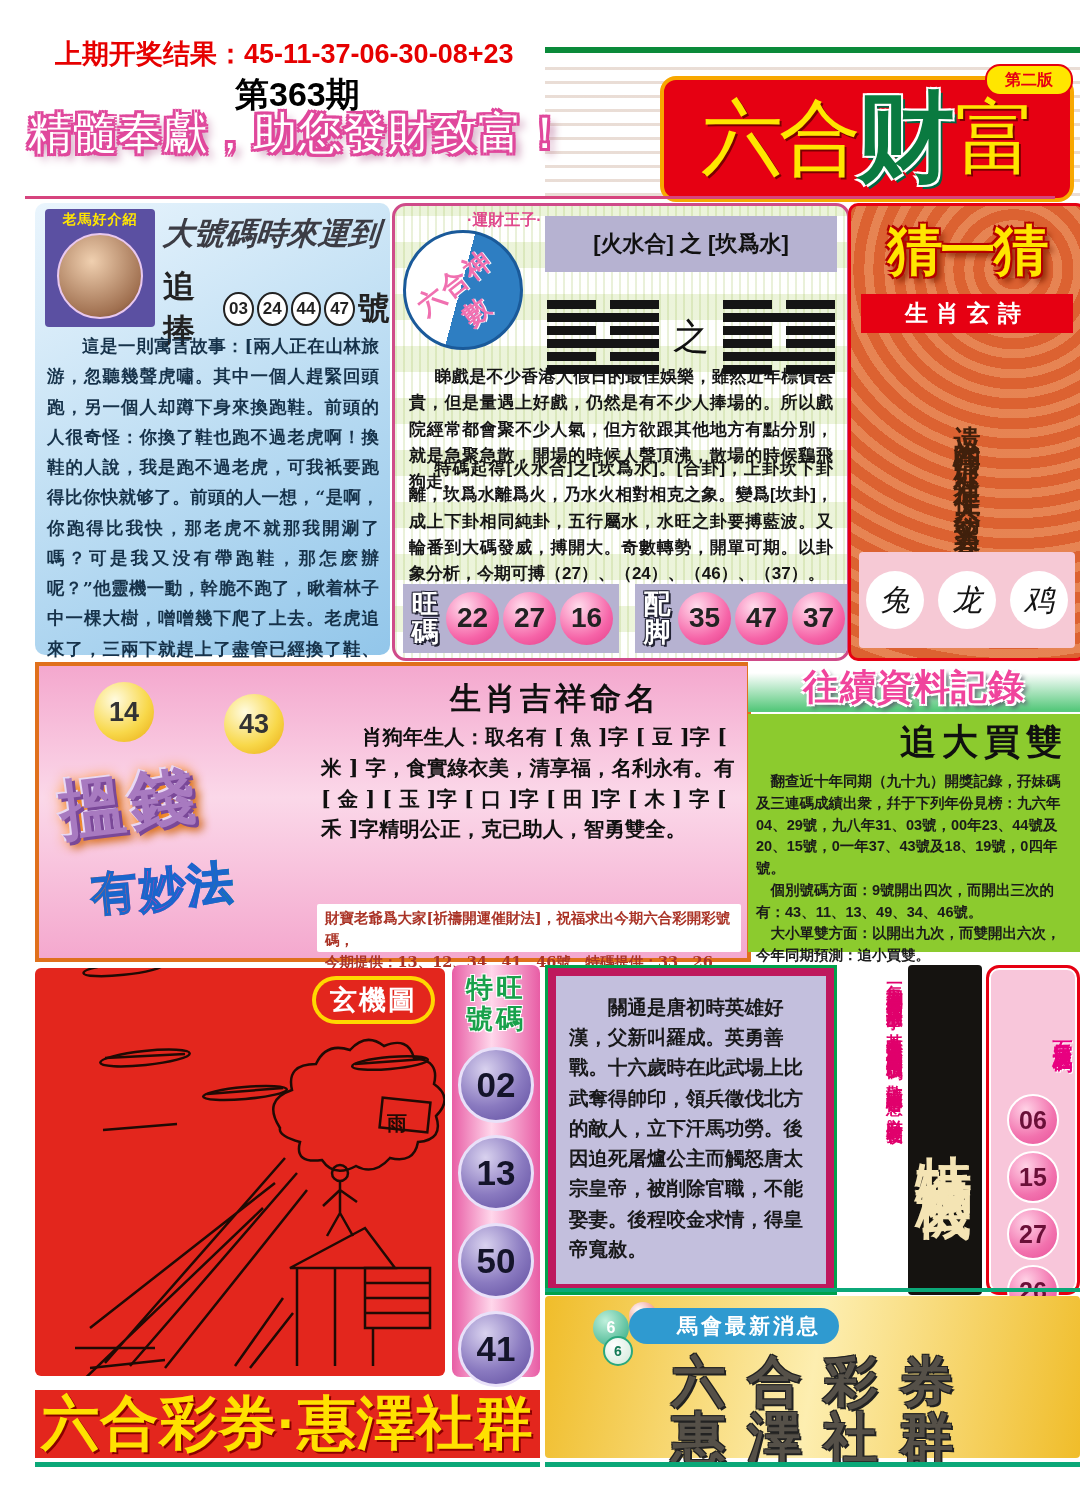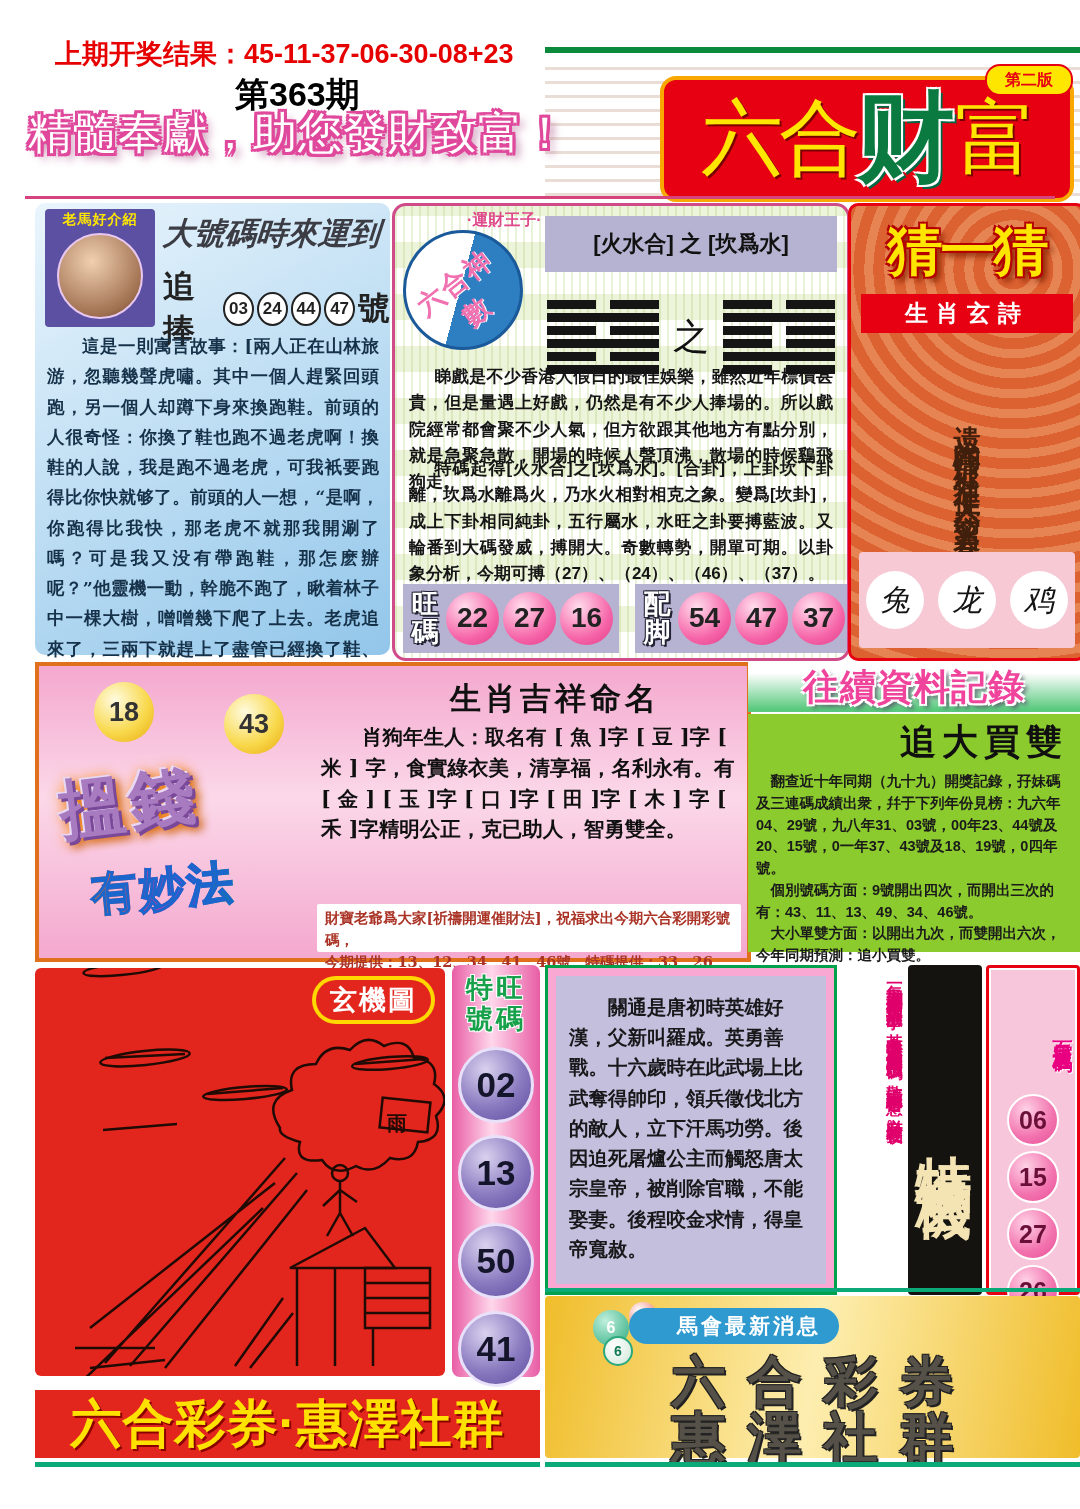--- a/index.html
+++ b/index.html
@@ -122,44 +122,44 @@
   .rec-sub{text-align:right;font-size:36px;font-weight:900;color:#101010;letter-spacing:6px;padding:2px 4px 4px 0;}
   .rec-body{font-size:14.5px;font-weight:700;color:#1a1a1a;line-height:1.5;white-space:pre-line;}
 
   
   #panel-art{left:35px;top:968px;width:410px;height:408px;background:#e3261d;border-radius:6px;overflow:hidden;}
   .art-badge{position:absolute;right:10px;top:8px;background:#ffd800;border-radius:24px;padding:4px;z-index:3;}
   .art-badge b{display:block;background:#e3261d;border-radius:20px;padding:2px 14px;color:#fff;
     font-size:27px;font-weight:900;letter-spacing:2px;}
   .rainchar{position:absolute;left:352px;top:142px;font-size:20px;font-weight:900;color:#200a04;z-index:2;}
   #banner-bl{left:35px;top:1390px;width:505px;height:68px;background:#e3261d;display:flex;align-items:center;
-    justify-content:center;font-size:51px;font-weight:900;color:#ffe100;letter-spacing:1px;text-shadow:2px 2px 0 #8a0000;}
+    justify-content:center;font-size:58px;font-weight:900;color:#ffe100;letter-spacing:1px;text-shadow:2px 2px 0 #8a0000;}
   #tealline-bl{left:35px;top:1462px;width:505px;height:5px;background:#0ba878;}
 
   #strip-special{left:452px;top:965px;width:88px;height:412px;border-radius:8px;
     background:linear-gradient(90deg,#e85da5,#ffd7eb 45%,#e85da5);}
   .sp-title{padding-top:8px;text-align:center;font-size:27px;font-weight:900;color:#18a14b;line-height:1.15;
     letter-spacing:3px;text-shadow:1px 1px 0 #fff,-1px -1px 0 #fff,1px -1px 0 #fff,-1px 1px 0 #fff;}
   .sp-balls{display:flex;flex-direction:column;align-items:center;gap:12px;margin-top:12px;}
   .spball{width:70px;height:70px;border-radius:50%;border:3px solid #e9e1f9;display:flex;align-items:center;
     justify-content:center;font-size:35px;font-weight:900;color:#14142a;
     background:radial-gradient(circle at 35% 28%,#d9d2ef,#8a7ac0 55%,#5d4b9e);}
 
-  #panel-tale{left:545px;top:965px;width:292px;height:330px;background:#f9a8d4;border:3px solid #00a14b;box-sizing:border-box;}
+  #panel-tale{left:545px;top:965px;width:292px;height:330px;background:#be185d;border:3px solid #00a14b;box-sizing:border-box;}
   .tale-inner{position:absolute;left:8px;top:8px;right:8px;bottom:8px;background:#c3bfdd;}
   .tale-body{padding:16px 13px;font-size:19.5px;font-weight:700;color:#18181a;line-height:1.55;text-indent:2em;}
 
   #vtext{left:842px;top:972px;width:64px;height:318px;writing-mode:vertical-rl;display:flex;}
   #vtext div{font-size:16.5px;font-weight:700;color:#e0006c;letter-spacing:2px;line-height:1.3;margin:0 1px;}
   #banner-secret{left:908px;top:965px;width:74px;height:330px;background:#151310;border-radius:4px;
     display:flex;align-items:center;justify-content:center;}
   #banner-secret div{writing-mode:vertical-rl;font-family:"DejaVu Serif",serif;font-size:56px;font-weight:900;
     color:#f4e4b4;letter-spacing:10px;}
   #panel-bailing{left:986px;top:965px;width:94px;height:330px;border:3px solid #e60012;background:#f8c6da;
-    border-radius:4px;box-sizing:border-box;box-shadow:inset 0 0 0 2px #fff;}
+    border-radius:13px;box-sizing:border-box;box-shadow:inset 0 0 0 2px #fff;}
   .bl-title{writing-mode:vertical-rl;margin:8px auto 0;display:block;height:112px;font-size:20px;font-weight:900;
     color:#e80080;letter-spacing:3px;text-shadow:1px 1px 0 #fff;text-align:center;width:100%;}
   .bl-balls{display:flex;flex-direction:column;align-items:center;gap:5px;margin-top:6px;}
   .blball{width:48px;height:48px;border-radius:50%;border:2px solid #fff;display:flex;align-items:center;
     justify-content:center;font-size:25px;font-weight:900;color:#6a1038;
     background:radial-gradient(circle at 35% 28%,#ffd2e6,#f272ae 60%,#e85098);}
 
   #tealline-tr{left:545px;top:1288px;width:535px;height:4px;background:#0ba878;}
   #panel-news{left:545px;top:1296px;width:535px;height:162px;border-radius:4px;
     background:linear-gradient(100deg,#f0bd2a,#fdeeb0 50%,#f0bd2a);}
@@ -269,21 +269,21 @@
       <div class="bb-label">旺碼</div>
       <div class="bb-balls">
         <div class="pball">22</div>
         <div class="pball">27</div>
         <div class="pball">16</div>
       </div>
     </div>
     <div class="ballbox">
       <div class="bb-label">配脚</div>
       <div class="bb-balls">
-        <div class="pball">54</div>
+        <div class="pball">35</div>
         <div class="pball">47</div>
         <div class="pball">37</div>
       </div>
     </div>
   </div>
 </div>
 
 <div id="panel-guess" class="abs">
   <div class="guess-title">猜一猜</div>
   <div class="guess-sub">生肖玄詩</div>
@@ -292,21 +292,21 @@
     <div>佳人窈窕当春色</div>
   </div>
   <div class="zodiac">
     <div class="zcirc">兔</div>
     <div class="zcirc">龙</div>
     <div class="zcirc">鸡</div>
   </div>
 </div>
 
 <div id="panel-naming" class="abs">
-  <div class="goldball" id="gold1">18</div>
+  <div class="goldball" id="gold1">14</div>
   <div class="goldball" id="gold2">43</div>
   <div class="wq">搵錢</div>
   <div class="ymf">有妙法</div>
   <div class="nm-title">生肖吉祥命名</div>
   <div class="nm-body">肖狗年生人：取名有 [ 魚 ]字 [ 豆 ]字 [ 米 ] 字，食實綠衣美，清享福，名利永有。有 [ 金 ] [ 玉 ]字 [ 口 ]字 [ 田 ]字 [ 木 ] 字 [ 禾 ]字精明公正，克已助人，智勇雙全。</div>
   <div class="nm-footer">
     <span>財寶老爺爲大家[祈禱開運催財法]，祝福求出今期六合彩開彩號碼，</span><br>
     <span>今期提供：13、12、34、41、46號。特碼提供：33、26號。</span>
   </div>
 </div>

